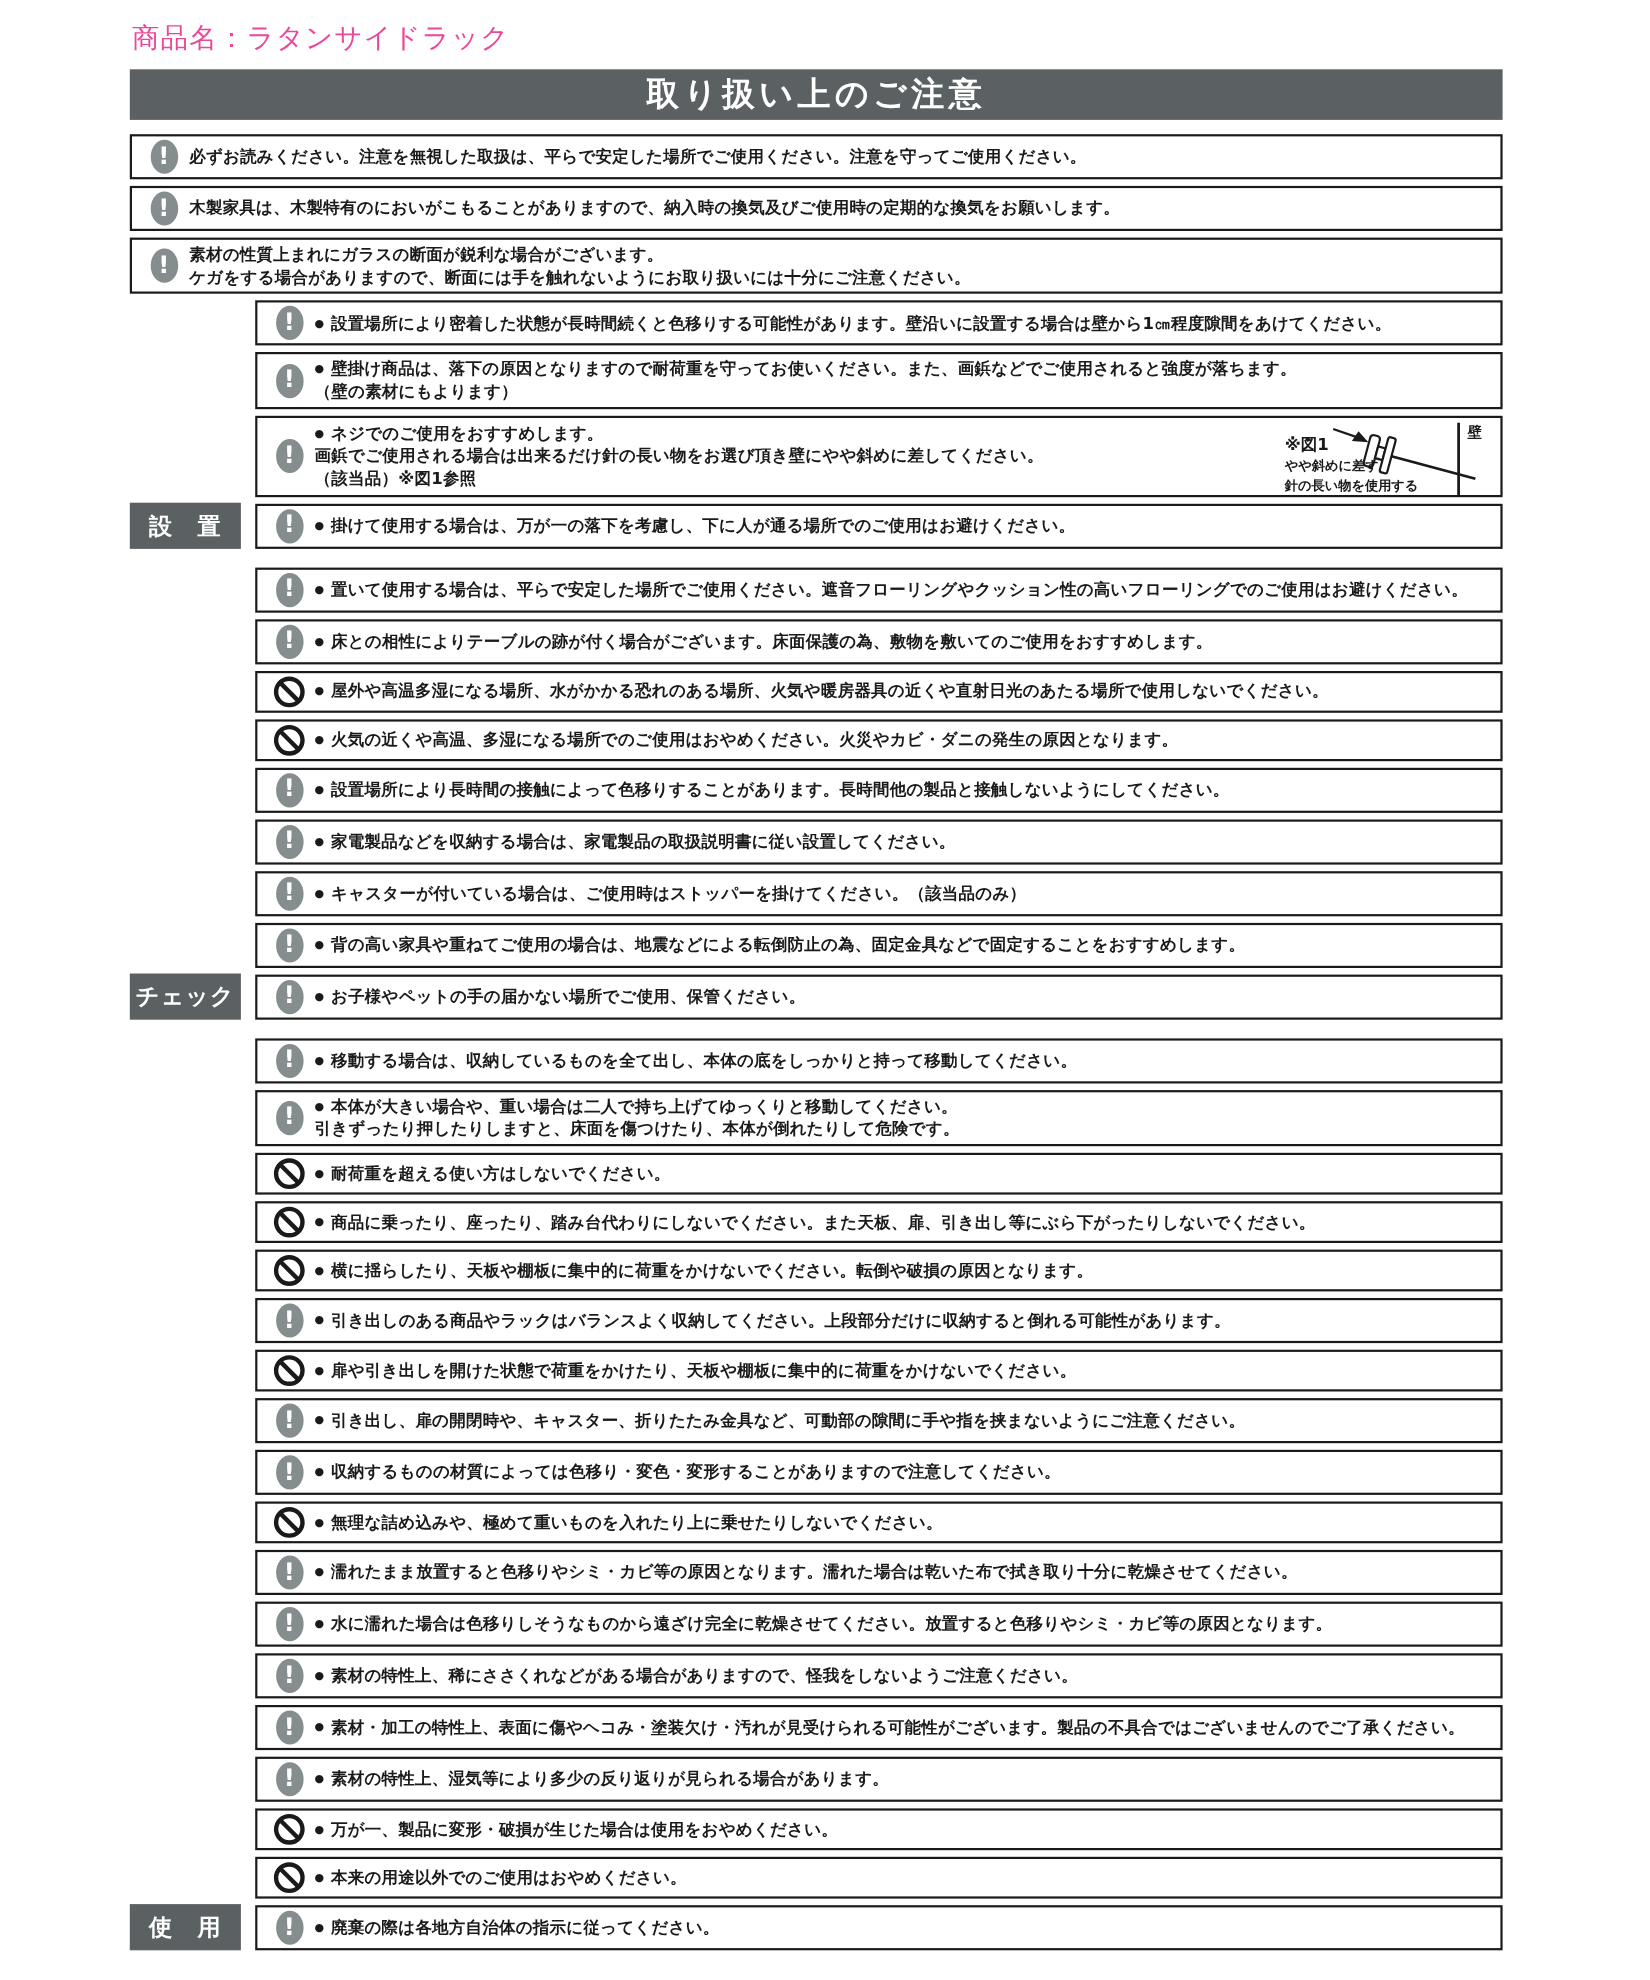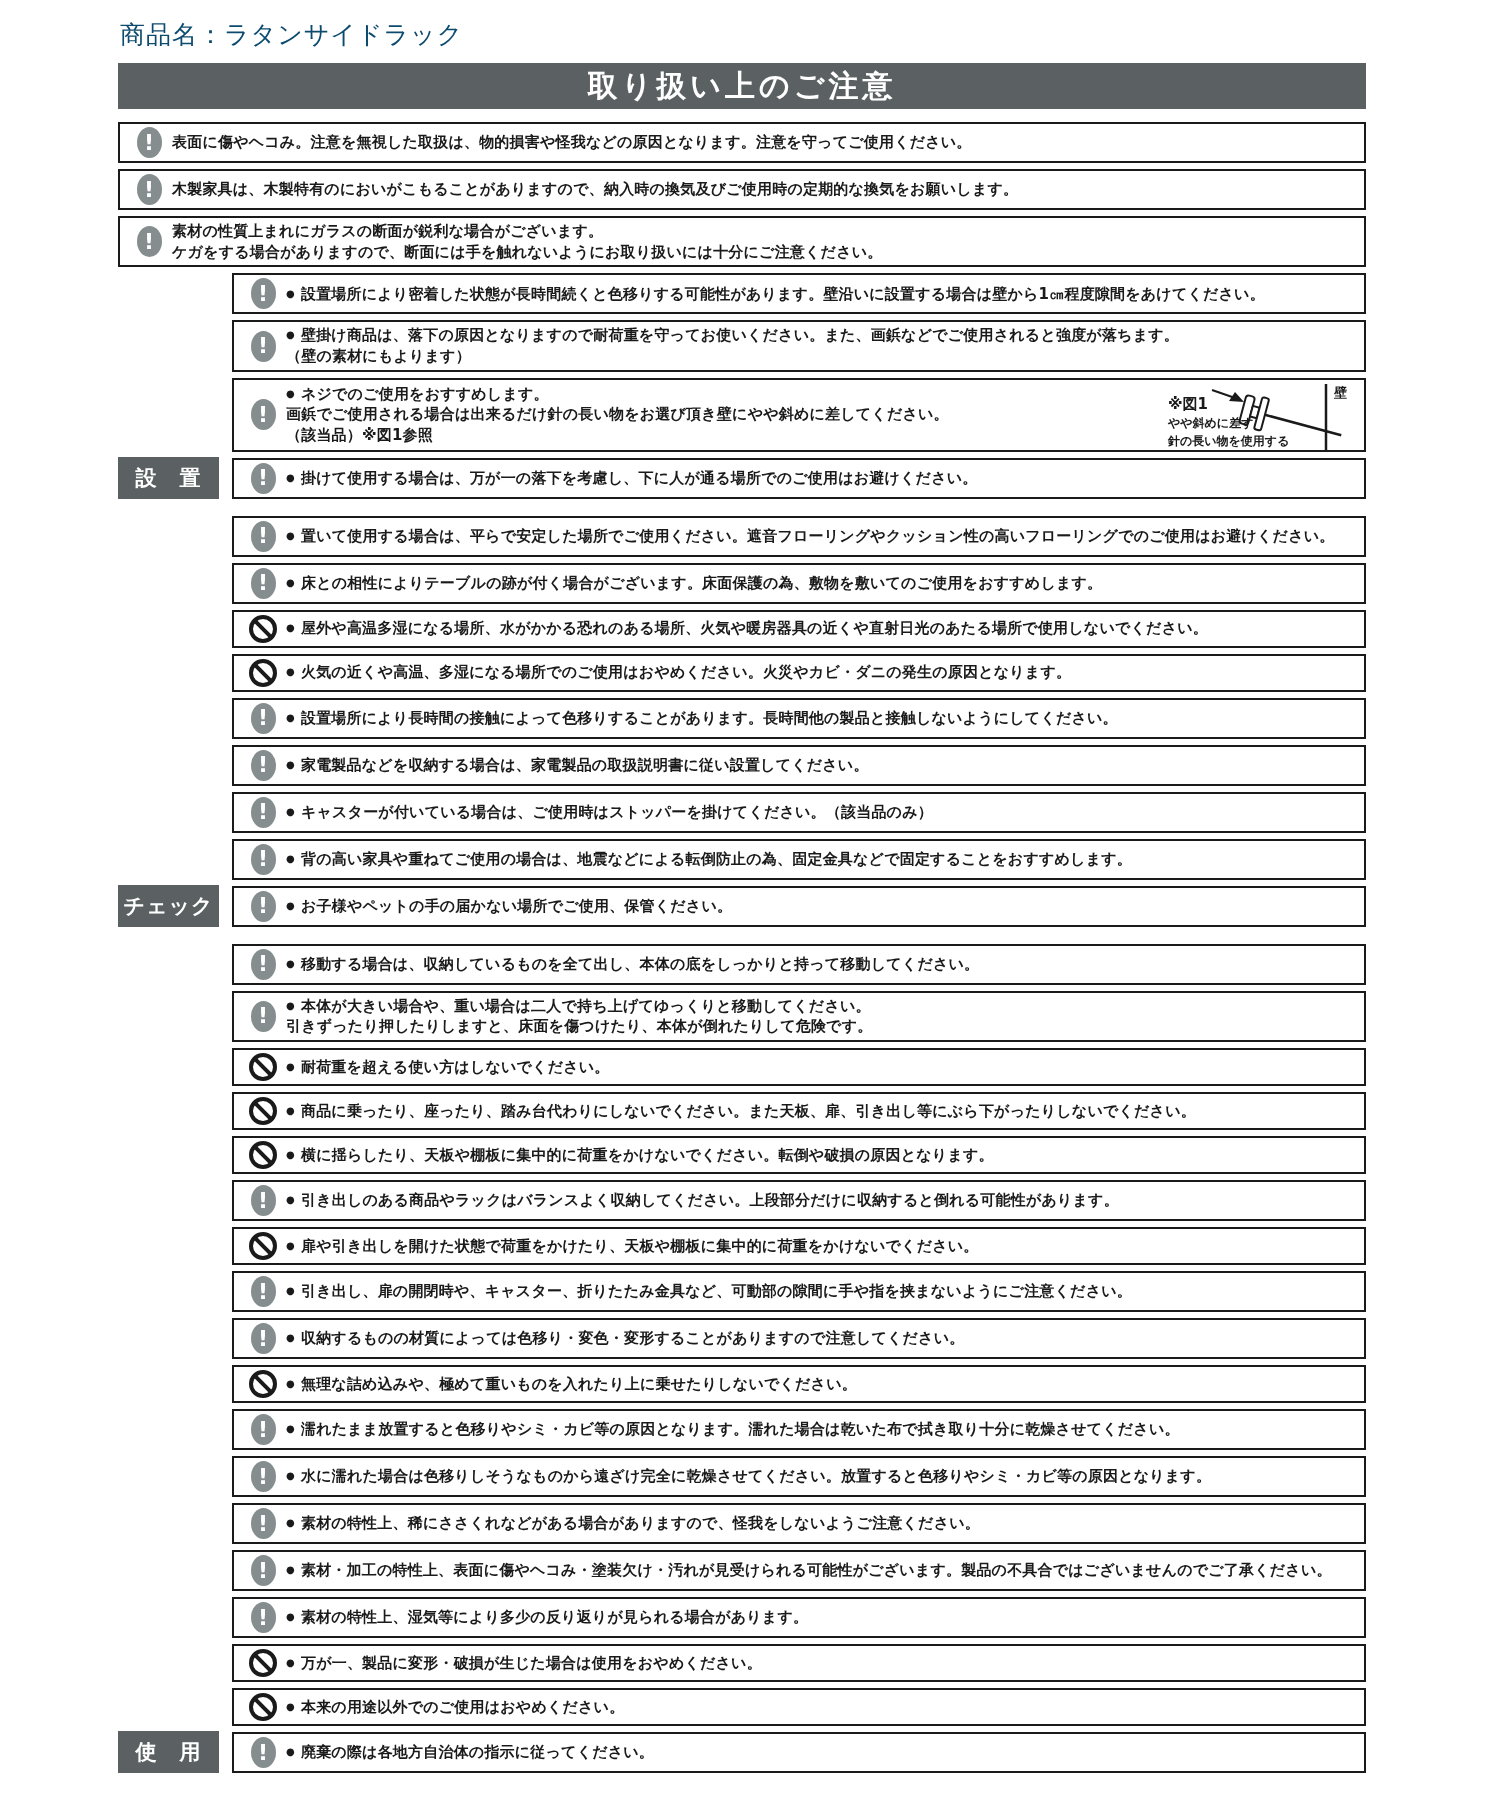--- a/index.html
+++ b/index.html
@@ -17,21 +17,21 @@
     font-family:"DejaVu Sans","Liberation Sans",sans-serif;
   }
   .content{
     margin-left:118px;
     width:1248px;
     padding-top:14px;
   }
   .product-name{
     font-size:25px;
     font-weight:normal;
-    color:#0c4a6e;
+    color:#ec4899;
     letter-spacing:1px;
     margin:4px 0 12px 2px;
   }
   .title-bar{
     background:var(--header-bg);
     color:#ffffff;
     font-size:30px;
     font-weight:bold;
     letter-spacing:4px;
     text-align:center;
@@ -153,21 +153,21 @@
 
 <div class="content">
   <div class="product-name">商品名：ラタンサイドラック</div>
   <div class="title-bar">取り扱い上のご注意</div>
 
   <div>
       <div class="notice-row">
         <div class="icon-cell">
           <span class="icon-warning">!</span>
         </div>
-        <div class="row-text">表面に傷やヘコみ。注意を無視した取扱は、物的損害や怪我などの原因となります。注意を守ってご使用ください。</div>
+        <div class="row-text">必ずお読みください。注意を無視した取扱は、平らで安定した場所でご使用ください。注意を守ってご使用ください。</div>
       </div>
       <div class="notice-row">
         <div class="icon-cell">
           <span class="icon-warning">!</span>
         </div>
         <div class="row-text">木製家具は、木製特有のにおいがこもることがありますので、納入時の換気及びご使用時の定期的な換気をお願いします。</div>
       </div>
       <div class="notice-row">
         <div class="icon-cell">
           <span class="icon-warning">!</span>

